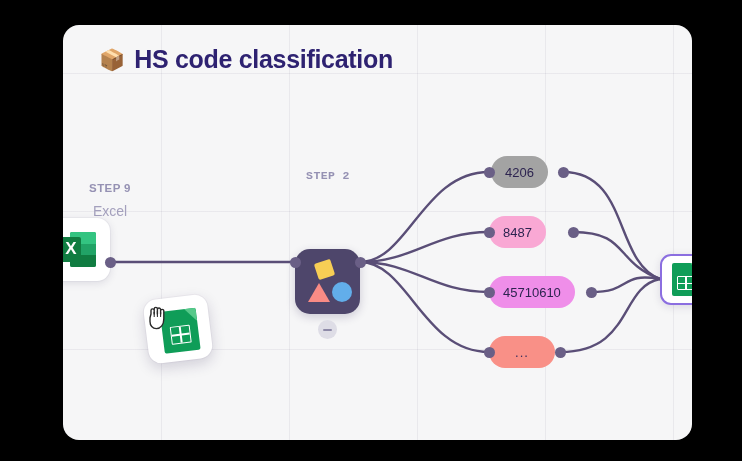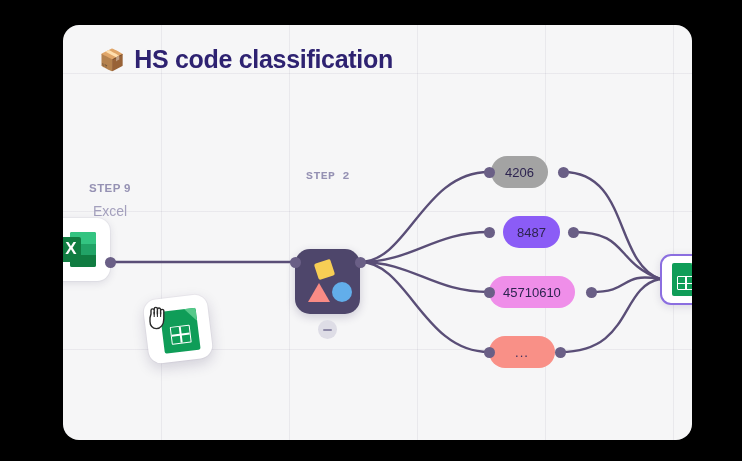--- a/index.html
+++ b/index.html
@@ -386,21 +386,21 @@
     <div id="collapse-btn">
       <span class="minus"></span>
     </div>
 
     <div class="pill" id="pill-0" style="left:428px; top:131px; background:#a3a3a3;">
       <span>4206</span>
     </div>
     <div class="port" style="left:421px; top:142px;"></div>
     <div class="port" style="left:495px; top:142px;"></div>
 
-    <div class="pill" id="pill-1" style="left:440px; top:191px; background:#8b5cf6;">
+    <div class="pill" id="pill-1" style="left:426px; top:191px; background:#f9a8d4;">
       <span>8487</span>
     </div>
     <div class="port" style="left:421px; top:202px;"></div>
     <div class="port" style="left:505px; top:202px;"></div>
 
     <div class="pill" id="pill-2" style="left:426px; top:251px; background:#ef8ee9;">
       <span>45710610</span>
     </div>
     <div class="port" style="left:421px; top:262px;"></div>
     <div class="port" style="left:523px; top:262px;"></div>

